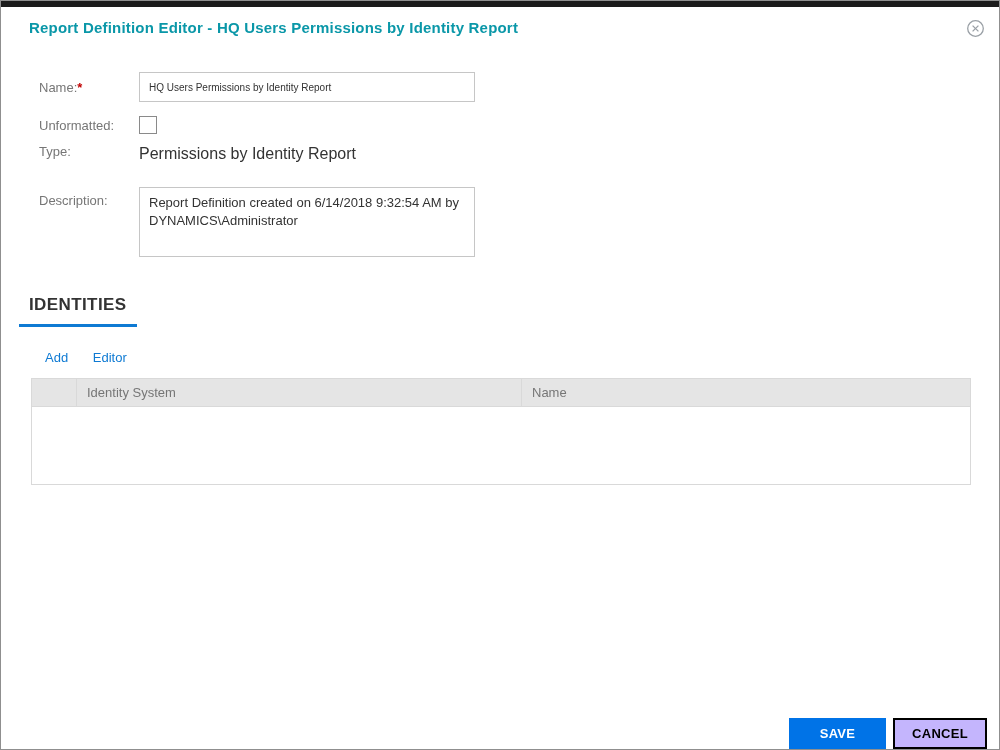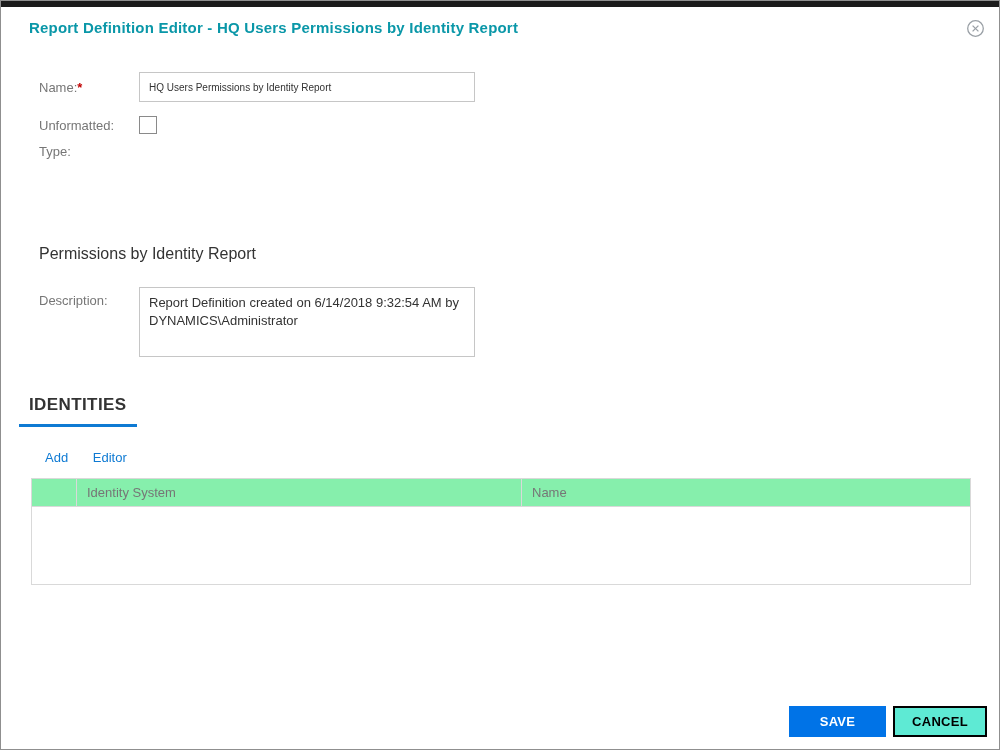--- a/index.html
+++ b/index.html
@@ -67,21 +67,21 @@
   .row-unformatted .form-label { padding-top: 2px; }
   .checkbox {
     width: 18px;
     height: 18px;
     border: 1px solid #8a8a8a;
     background: #ffffff;
     appearance: none;
     -webkit-appearance: none;
     cursor: pointer;
   }
-  .row-type { margin-bottom: 24px; flex-direction: column; }
+  .row-type { margin-bottom: 24px; }
   .static-value { font-size: 16px; color: #333333; padding-top: 1px; }
   .row-description .form-label { padding-top: 6px; }
   .textarea {
     width: 336px;
     height: 70px;
     border: 1px solid #c6c6c6;
     font-family: "Liberation Sans", sans-serif;
     font-size: 13px;
     color: #333333;
     padding: 6px 9px;
@@ -110,21 +110,21 @@
     text-align: center;
   }
   .link + .link { margin-left: 21px; }
   
   .grid { margin: 0 30px; width: 940px; }
   .grid-header {
     display: flex;
     align-items: stretch;
     height: 29px;
     border: 1px solid #d9d9d9;
-    background: #86efac;
+    background: #e5e5e5;
   }
   .grid-header .cell {
     display: flex;
     align-items: center;
     font-size: 13px;
     color: #767676;
     padding-left: 10px;
   }
   .col-select { width: 45px; flex: 0 0 45px; border-right: 1px solid #d9d9d9; }
   .col-system { width: 445px; flex: 0 0 445px; border-right: 1px solid #d9d9d9; }
@@ -132,41 +132,41 @@
   .grid-body {
     height: 78px;
     border: 1px solid #d9d9d9;
     border-top: none;
     background: #ffffff;
   }
   
   .footer {
     position: absolute;
     right: 12px;
-    bottom: 12px;
+    bottom: 0;
     display: flex;
     gap: 7px;
   }
   .btn {
     font-family: "Liberation Sans", sans-serif;
     font-size: 13px;
     font-weight: bold;
     height: 31px;
     cursor: pointer;
     letter-spacing: 0.3px;
   }
   .btn-save {
     width: 97px;
     background: #0073e7;
     color: #ffffff;
     border: none;
   }
   .btn-cancel {
     width: 94px;
-    background: #5eead4;
+    background: #c4b5fd;
     color: #000000;
     border: 2px solid #000000;
   }
 </style>
 </head>
 <body>
 
 <div class="screen">
   <div class="top-strip"></div>
 

